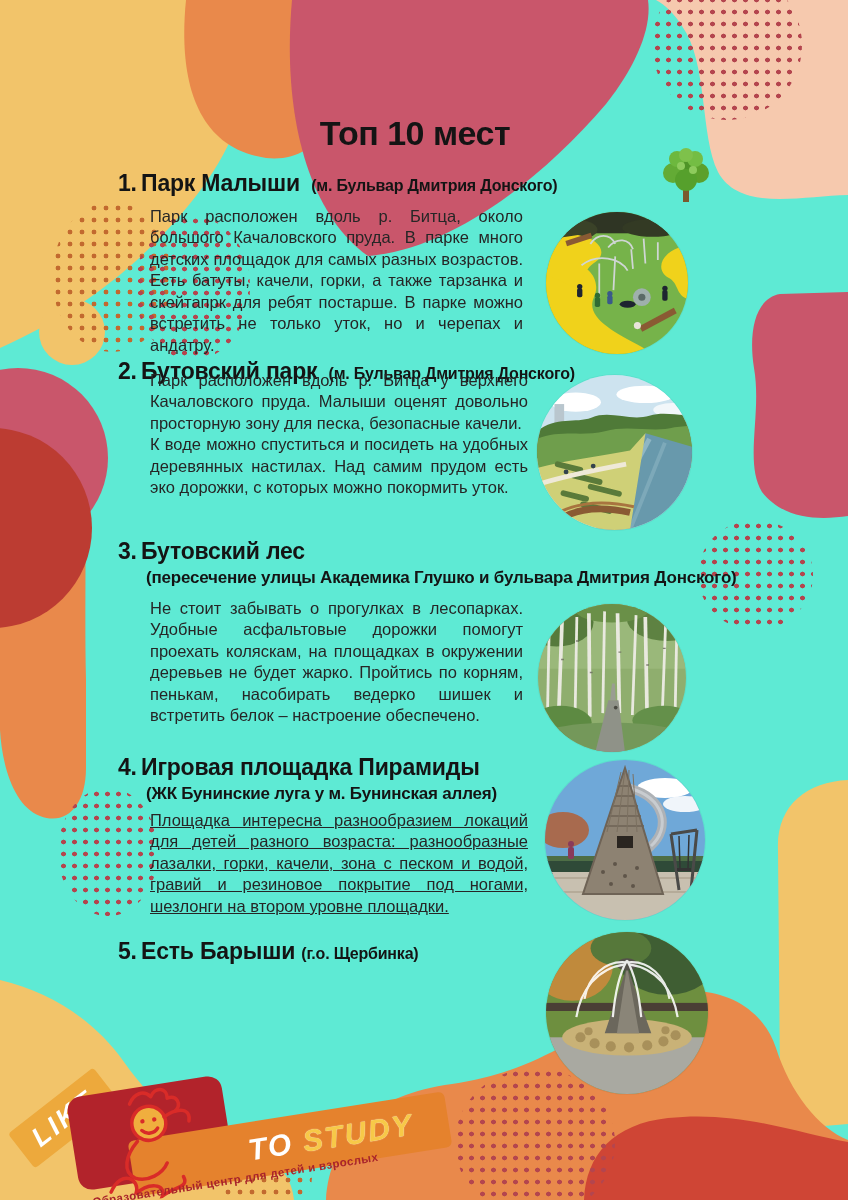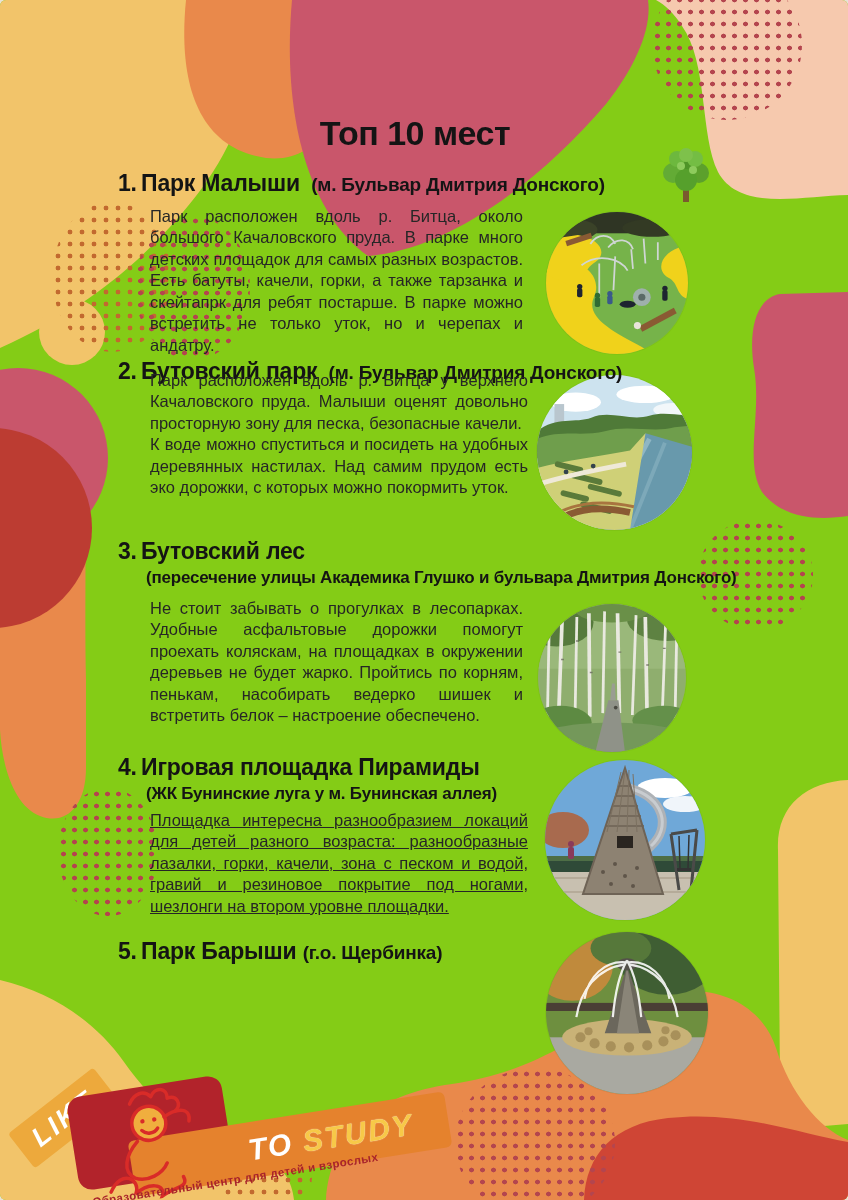--- a/index.html
+++ b/index.html
@@ -1,28 +1,28 @@
 <!DOCTYPE html>
 <html><head>
 <meta charset="utf-8">
 <style>
   html,body{margin:0;padding:0;background:#e9e2d6;}
-  .page{position:relative;width:848px;height:1200px;background:#84cc16;overflow:hidden;
-        font-family:"Liberation Sans","DejaVu Sans",sans-serif;border-radius:6px;}
+  .page{position:relative;width:848px;height:1200px;background:#5eead4;overflow:hidden;
+        font-family:"Liberation Sans","DejaVu Sans",sans-serif;}
   svg.bg{position:absolute;left:0;top:0;z-index:0;}
   
   .dots{position:absolute;border-radius:50%;z-index:1;}
   .dots.red{background-image:radial-gradient(circle,#b4454e 2.1px,transparent 2.7px);background-size:11px 12px;}
   .dots.org{background-image:radial-gradient(circle,#c2692f 2.1px,transparent 2.7px);background-size:12px 12px;}
   
   .title{position:absolute;left:85px;top:90px;width:660px;text-align:center;z-index:4;
          font-weight:bold;font-size:34px;line-height:1.22;color:#141414;letter-spacing:-0.5px;}
   .heading{position:absolute;left:118px;z-index:4;color:#141414;font-weight:bold;letter-spacing:-0.2px;white-space:nowrap;}
   .heading .num,.heading .name{font-size:23px;}
-  .heading .loc{font-size:19px;margin-left:7px;}
+  .heading .loc{font-size:16px;margin-left:7px;}
   .heading .loc.block{display:block;white-space:normal;margin-left:28px;margin-top:3px;font-size:17px;}
   .desc{position:absolute;z-index:4;font-size:16.5px;line-height:1.3;color:#262626;
         text-align:justify;white-space:pre-line;margin:0;}
   .photo{position:absolute;border-radius:50%;overflow:hidden;z-index:3;box-shadow:0 0 0 1px rgba(0,0,0,0.04);}
   .photo svg{display:block;}
   .tree{position:absolute;z-index:4;}
   
   .logo{position:absolute;left:0;top:1070px;width:500px;height:130px;z-index:6;}
   .logo-like{position:absolute;left:10px;top:26px;width:108px;height:44px;background:#eda93c;
              transform:rotate(-38deg);border-radius:4px;display:flex;align-items:center;justify-content:center;
@@ -249,21 +249,21 @@
       <path d="M134 76 L135 108 M144 75 L143 108" stroke="#333" stroke-width="1.5"></path>
       <rect x="132" y="108" width="14" height="3" fill="#333"></rect>
 
       <circle cx="26" cy="84" r="3" fill="#8a3a5a"></circle>
         <rect x="23" y="87" width="6" height="12" rx="2" fill="#8a3a5a"></rect>
     </svg>
   </div>
 
   <div class="heading" style="top:938px;">
     <span class="num">5.</span>
-    <span class="name">Парк Барыши</span>
+    <span class="name">Есть Барыши</span>
     <span class="loc" style="margin-left:2px;">(г.о. Щербинка)</span>
   </div>
   <div class="photo" style="left:546px;top:932px;width:162px;height:162px;">
     <svg width="162" height="162" viewBox="0 0 160 160">
       <rect width="160" height="160" fill="#6e8f3f"></rect>
       <ellipse cx="26" cy="34" rx="40" ry="34" fill="#c08a3c"></ellipse>
       <ellipse cx="120" cy="28" rx="48" ry="34" fill="#3f5e33"></ellipse>
       <ellipse cx="74" cy="16" rx="30" ry="18" fill="#56783a"></ellipse>
       <rect x="0" y="70" width="160" height="8" fill="#4a3f35"></rect>
       <rect x="0" y="104" width="160" height="56" fill="#a9a9a1"></rect>

